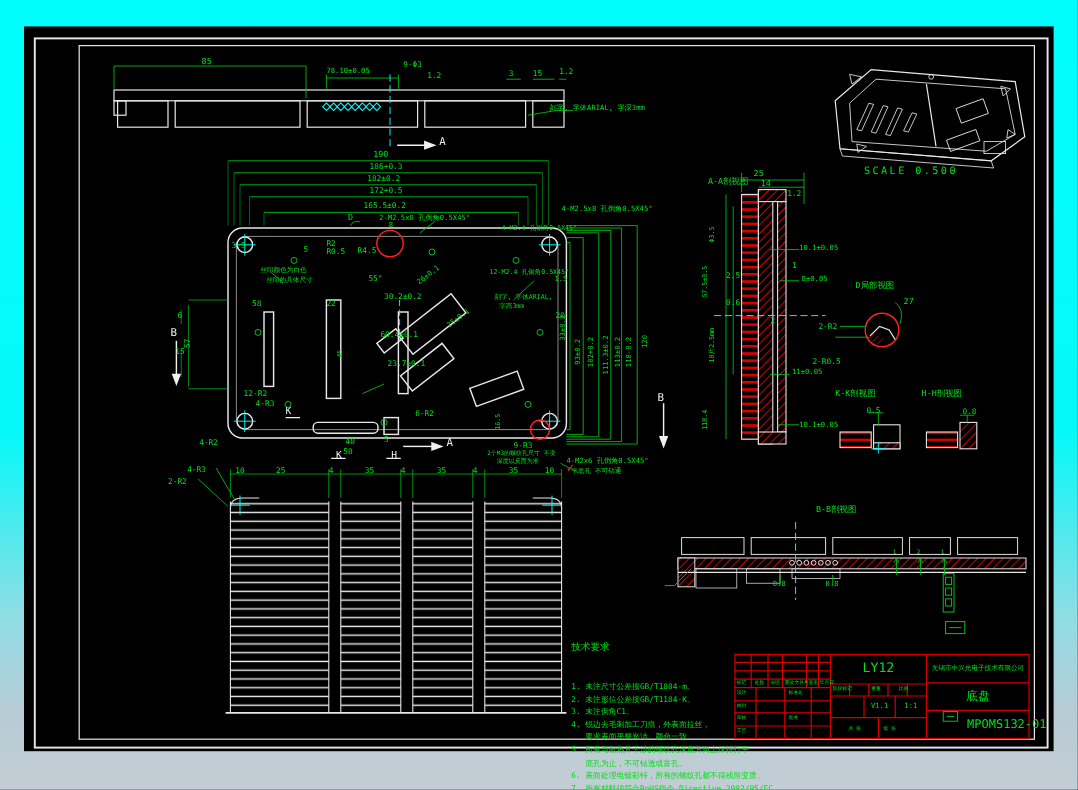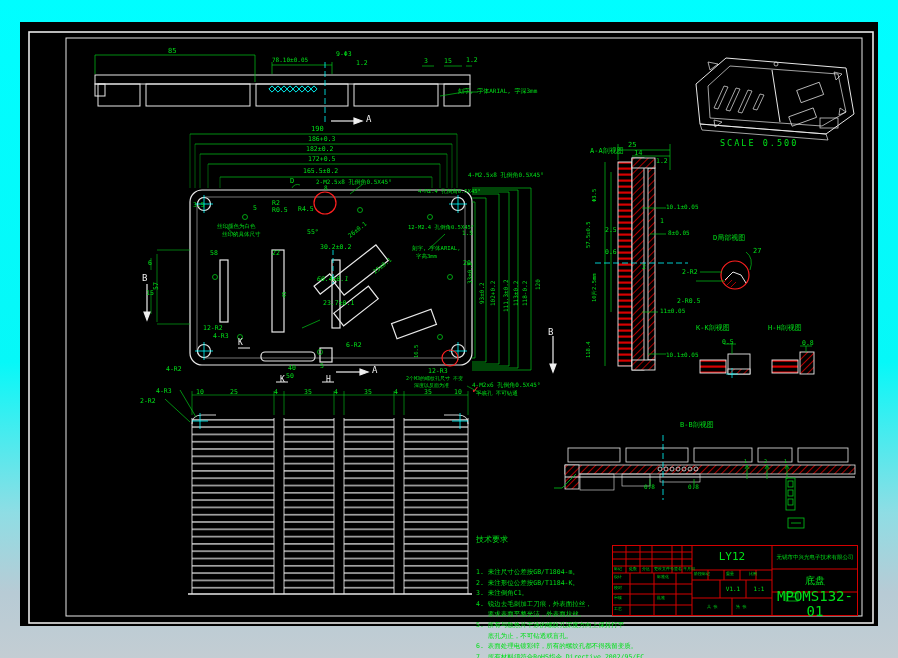--- a/index.html
+++ b/index.html
@@ -302,38 +302,38 @@
         <span class="lbl w" style="left: 528px; top: 306px; font-size: 9px;">B</span>
         <span class="lbl w" style="left: 218px; top: 317px; font-size: 8px;">K</span>
         <span class="lbl w" style="left: 260px; top: 354px; font-size: 8px;">K</span>
         <span class="lbl w" style="left: 306px; top: 354px; font-size: 8px;">H</span>
         <span class="lbl g" style="left: 388px; top: 203px; font-size: 5.5px;">12-M2.4 孔倒角0.5X45°</span>
         <span class="lbl g" style="left: 442px; top: 208px; font-size: 6px;">1.5</span>
         <span class="lbl g" style="left: 392px; top: 224px; font-size: 5.5px;">刻字, 字体ARIAL,</span>
         <span class="lbl g" style="left: 396px; top: 232px; font-size: 5.5px;">字高3mm</span>
         <span class="lbl g" style="left: 423px; top: 238px; font-size: 6.5px; margin-left: 20px;">20</span>
         <span class="lbl g" style="left: 300px; top: 222px; font-size: 6.5px;">30.2±0.2</span>
-        <span class="lbl g" style="left: 297px; top: 254px; font-size: 6.5px; font-style: italic;">60.4±0.1</span>
+        <span class="lbl g" style="left: 297px; top: 254px; font-size: 6.5px;">60.4±0.1</span>
         <span class="lbl g" style="left: 303px; top: 278px; font-size: 6.5px;">23.7±0.1</span>
         <span class="lbl g" style="left: 327px; top: 212px; font-size: 6px; transform: rotate(-38deg);">26±0.1</span>
         <span class="lbl g" style="left: 352px; top: 248px; font-size: 6px; transform: rotate(-38deg);">25±0.1</span>
         <span class="lbl g" style="left: 262px; top: 276px; font-size: 5.5px; transform: rotate(-90deg);">45</span>
         <span class="lbl g" style="left: 447px; top: 262px; font-size: 6px; transform: rotate(-90deg);">33±0.2</span>
         <span class="lbl g" style="left: 459px; top: 282px; font-size: 6px; transform: rotate(-90deg);">93±0.2</span>
         <span class="lbl g" style="left: 470px; top: 284px; font-size: 6px; transform: rotate(-90deg);">102+0.2</span>
         <span class="lbl g" style="left: 483px; top: 290px; font-size: 6px; transform: rotate(-90deg);">111.3±0.2</span>
         <span class="lbl g" style="left: 493px; top: 284px; font-size: 6px; transform: rotate(-90deg);">113±0.2</span>
         <span class="lbl g" style="left: 502px; top: 284px; font-size: 6px; transform: rotate(-90deg);">118-0.2</span>
         <span class="lbl g" style="left: 515px; top: 268px; font-size: 6px; transform: rotate(-90deg);">120</span>
         <span class="lbl g" style="left: 394px; top: 336px; font-size: 5.5px; transform: rotate(-90deg);">16.5</span>
         <span class="lbl g" style="left: 268px; top: 343px; font-size: 6.5px;">40</span>
         <span class="lbl g" style="left: 266px; top: 351px; font-size: 6.5px;">50</span>
         <span class="lbl g" style="left: 300px; top: 341px; font-size: 6.5px;">5</span>
         <span class="lbl g" style="left: 326px; top: 320px; font-size: 6.5px;">6-R2</span>
-        <span class="lbl g" style="left: 408px; top: 346px; font-size: 6.5px;">12-R3</span>
+        <span class="lbl g" style="left: 408px; top: 346px; font-size: 6.5px;">9-R3</span>
         <span class="lbl g" style="left: 136px; top: 366px; font-size: 6.5px;">4-R3</span>
         <span class="lbl g" style="left: 120px; top: 376px; font-size: 6.5px;">2-R2</span>
         <span class="lbl g" style="left: 176px; top: 367px; font-size: 6.5px;">10</span>
         <span class="lbl g" style="left: 210px; top: 367px; font-size: 6.5px;">25</span>
         <span class="lbl g" style="left: 254px; top: 367px; font-size: 6.5px;">4</span>
         <span class="lbl g" style="left: 284px; top: 367px; font-size: 6.5px;">35</span>
         <span class="lbl g" style="left: 314px; top: 367px; font-size: 6.5px;">4</span>
         <span class="lbl g" style="left: 344px; top: 367px; font-size: 6.5px;">35</span>
         <span class="lbl g" style="left: 374px; top: 367px; font-size: 6.5px;">4</span>
         <span class="lbl g" style="left: 404px; top: 367px; font-size: 6.5px;">35</span>
@@ -388,23 +388,23 @@
     <span class="vtitle" style="left:570px;top:126px">A-A剖视图</span>
     <span class="vtitle" style="left:693px;top:213px">D局部视图</span>
     <span class="vtitle" style="left:676px;top:303px">K-K剖视图</span>
     <span class="vtitle" style="left:748px;top:303px">H-H剖视图</span>
     <span class="vtitle" style="left:660px;top:400px">B-B剖视图</span>
 
     <span class="scale">SCALE  0.500</span>
 
     <div class="notes">
       <div class="t">技术要求</div>
-      <div><div>1. 未注尺寸公差按GB/T1804-m。</div><div>2. 未注形位公差按GB/T1184-K。</div><div>3. 未注倒角C1。</div><div>4. 锐边去毛刺加工刀痕，外表面拉丝，</div><div>   要求表面平整光洁，外表面拉丝。</div><div>5. 所有与散热片干涉的螺纹孔深度方向上保持打平</div><div>   底孔为止，不可钻透或盲孔。</div><div>6. 表面处理电镀彩锌，所有的螺纹孔都不得残留变质。</div><div>7. 所有材料须符合RoHS指令 Directive 2002/95/EC。</div></div>
+      <div><div>1. 未注尺寸公差按GB/T1804-m。</div><div>2. 未注形位公差按GB/T1184-K。</div><div>3. 未注倒角C1。</div><div>4. 锐边去毛刺加工刀痕，外表面拉丝，</div><div>   要求表面平整光洁，颜色一致。</div><div>5. 所有与散热片干涉的螺纹孔深度方向上保持打平</div><div>   底孔为止，不可钻透或盲孔。</div><div>6. 表面处理电镀彩锌，所有的螺纹孔都不得残留变质。</div><div>7. 所有材料须符合RoHS指令 Directive 2002/95/EC。</div></div>
     </div>
 
     <div class="tb-cell" style="left:672px;top:523px;width:80px;height:25px;font-size:11px">LY12</div>
     <div class="tb-cell" style="left:752px;top:523px;width:86px;height:24px;font-size:5.5px">无锡市中兴光电子技术有限公司</div>
     <div class="tb-cell" style="left:752px;top:547px;width:86px;height:23px;font-size:10px">底盘</div>
-    <div class="tb-cell" style="left:752px;top:570px;width:86px;height:24px;font-size:14px">MPOMS132-01</div>
+    <div class="tb-cell" style="left:776px;top:570px;width:86px;height:24px;font-size:10px">MPOMS132-01</div>
     <div class="tb-cell" style="left:700px;top:558px;width:26px;height:18px;font-size:6px">V1.1</div>
     <div class="tb-cell" style="left:726px;top:558px;width:26px;height:18px;font-size:6px">1:1</div>
   </div>
 </div>
 
 </body></html>

